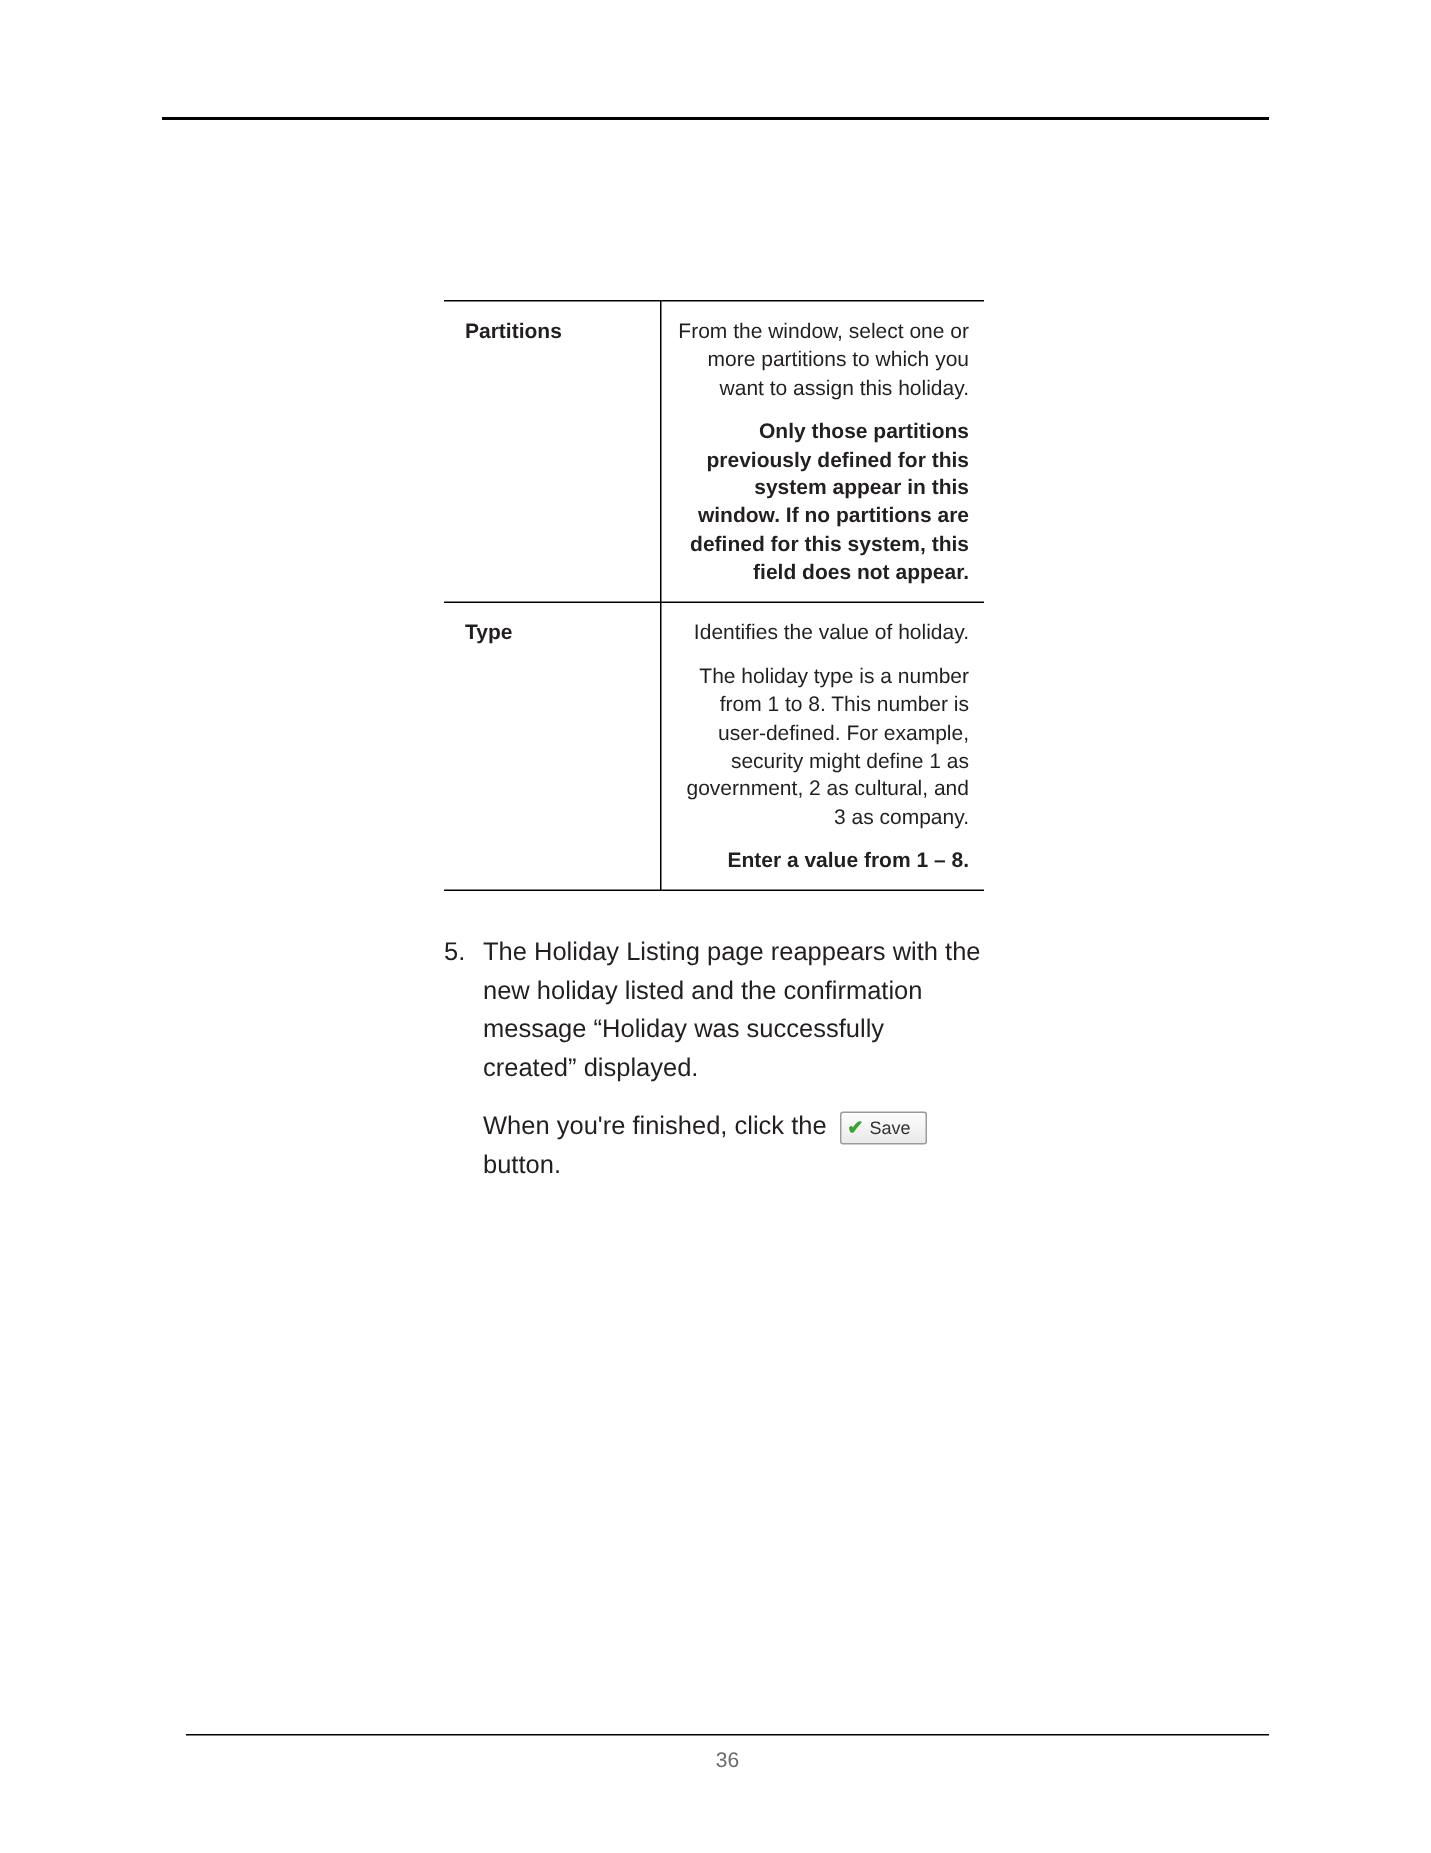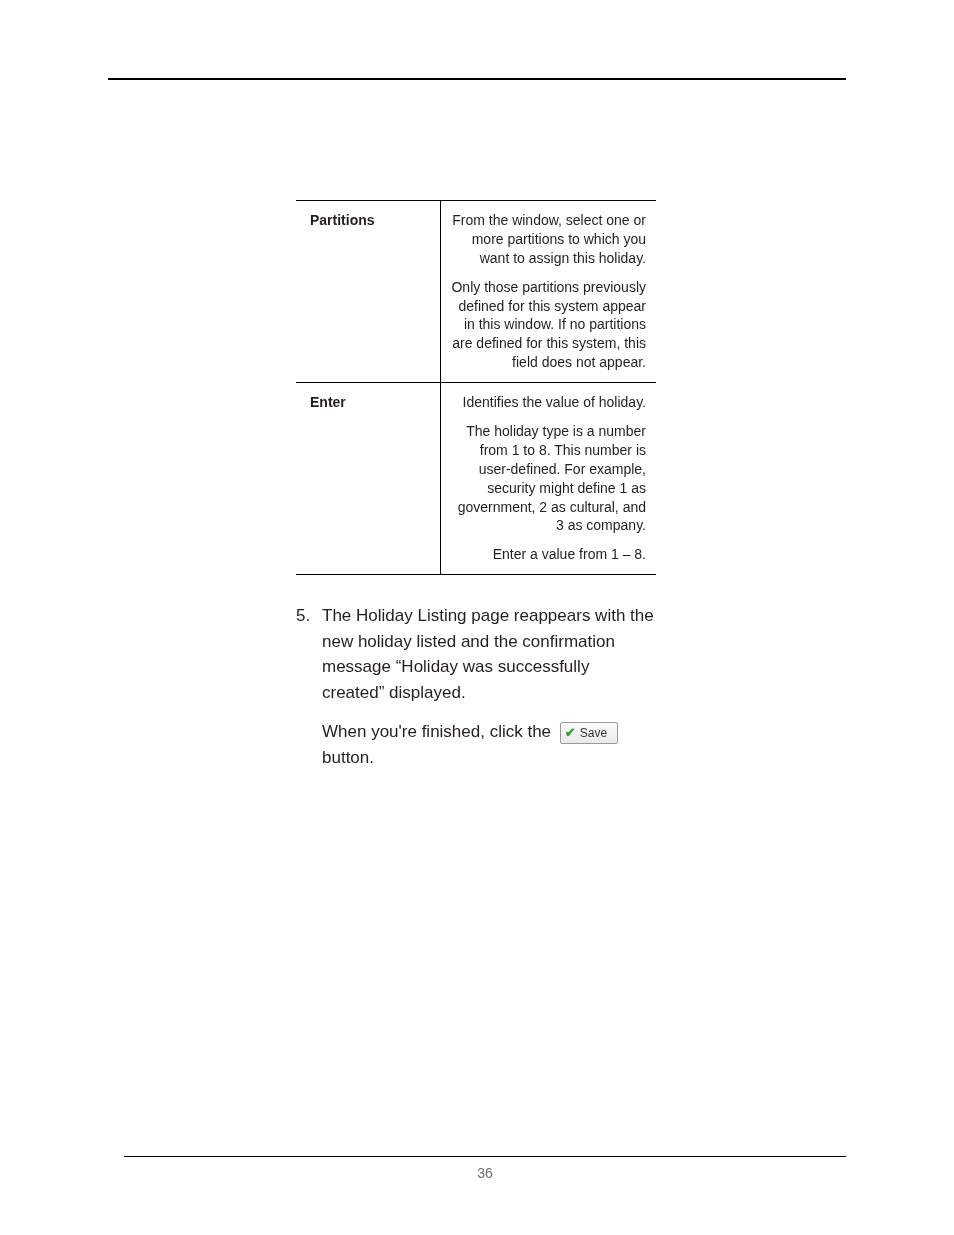--- a/index.html
+++ b/index.html
@@ -34,21 +34,21 @@
     padding:10px 10px 10px 10px;
     vertical-align:top;
   }
   table.defs td.label{
     width:120px;
     font-weight:700;
     padding-left:14px;
     border-right:1px solid #000;
   }
   table.defs td.desc p{margin:0 0 10px 0;text-align:right;}
-  table.defs td.desc p:last-child{margin-bottom:0;}
+  table.defs td.desc p:last-child{margin-bottom:0;font-weight:bold;}
   .step{
     display:flex;
     margin-top:28px;
     font-size:17px;
     line-height:1.5;
   }
   .step .num{min-width:26px;}
   .step .body{flex:1;}
   .step .body p{margin:0 0 14px 0;}
   .save-btn{
@@ -86,21 +86,21 @@
     <table class="defs">
       <tbody>
           <tr>
         <td class="label">Partitions</td>
         <td class="desc">
           <p>From the window, select one or more partitions to which you want to assign this holiday.</p>
           <p>Only those partitions previously defined for this system appear in this window. If no partitions are defined for this system, this field does not appear.</p>
         </td>
       </tr>
       <tr>
-        <td class="label">Enter</td>
+        <td class="label">Type</td>
         <td class="desc">
           <p>Identifies the value of holiday.</p>
           <p>The holiday type is a number from 1 to 8. This number is user-defined. For example, security might define 1 as government, 2 as cultural, and 3 as company.</p>
           <p>Enter a value from 1 – 8.</p>
         </td>
       </tr>
     </tbody>
       </table>
 
     <div class="step">

